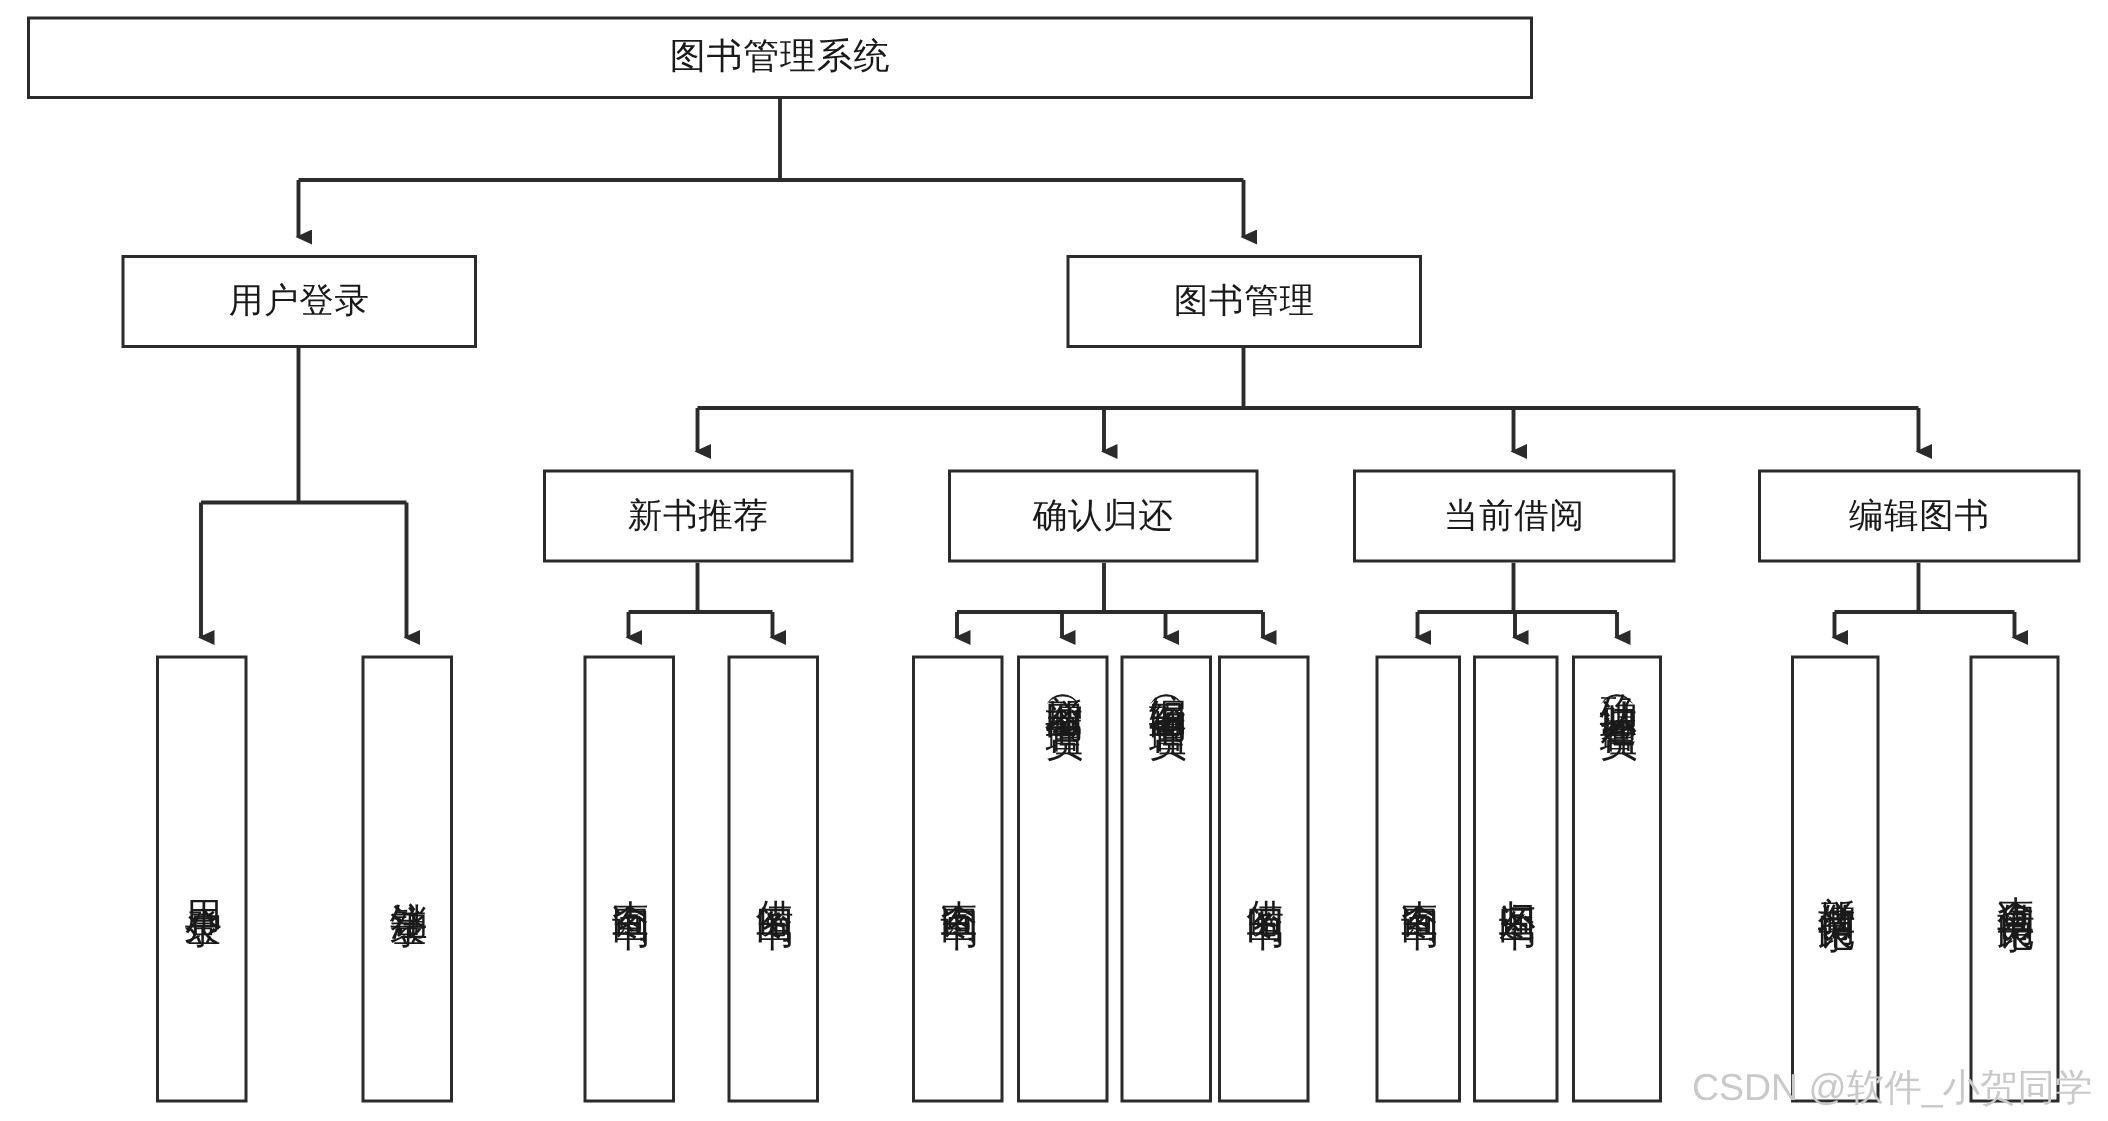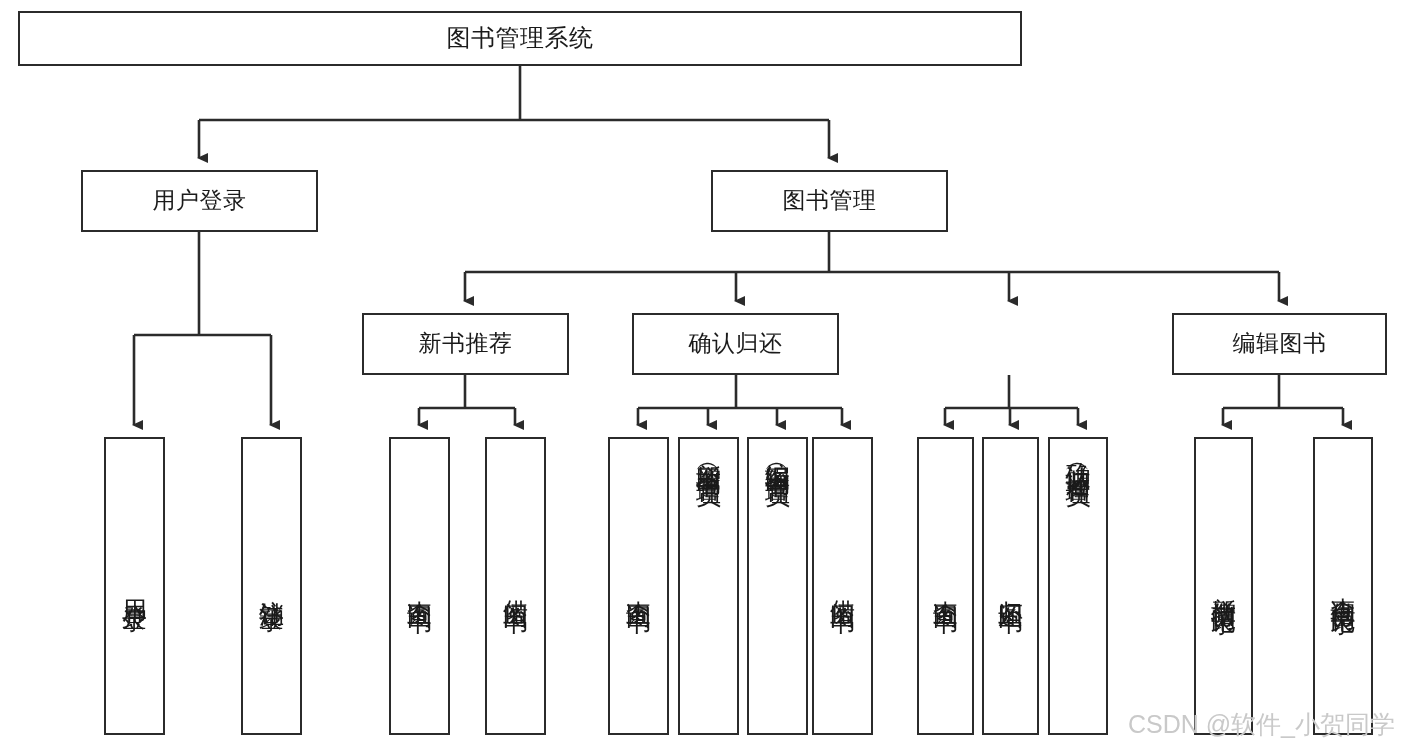--- a/index.html
+++ b/index.html
@@ -148,20 +148,23 @@
   <div class="node h" style="left:362px; top:313px; width:207px; height:62px;">
     <span class="label">新书推荐</span>
   </div>
 
   <div class="node h" style="left:711px; top:170px; width:237px; height:62px;">
     <span class="label">图书管理</span>
   </div>
   <div class="node h" style="left:632px; top:313px; width:207px; height:62px;">
     <span class="label">确认归还</span>
   </div>
+  <div class="node h" style="left:902px; top:313px; width:215px; height:62px;">
+    <span class="label">当前借阅</span>
+  </div>
   <div class="node h" style="left:1172px; top:313px; width:215px; height:62px;">
     <span class="label">编辑图书</span>
   </div>
 
   <div class="node v centered" style="left:104px; top:437px; width:61px; height:298px;">
     <span class="label">用户登录</span>
   </div>
   <div class="node v centered" style="left:241px; top:437px; width:61px; height:298px;">
     <span class="label">注销登录</span>
   </div>

